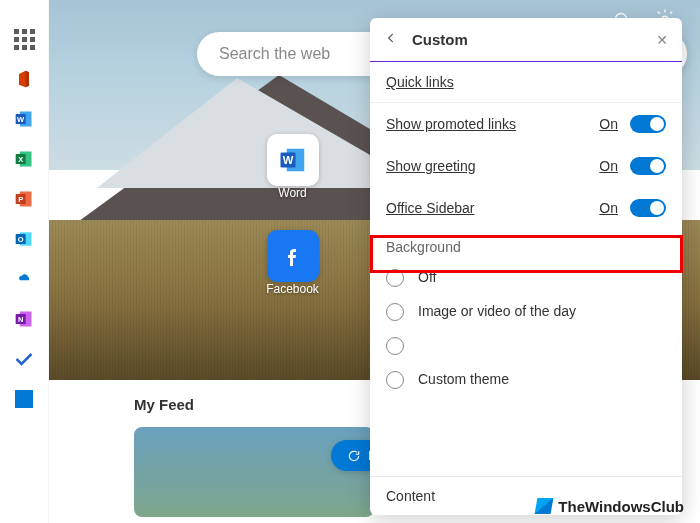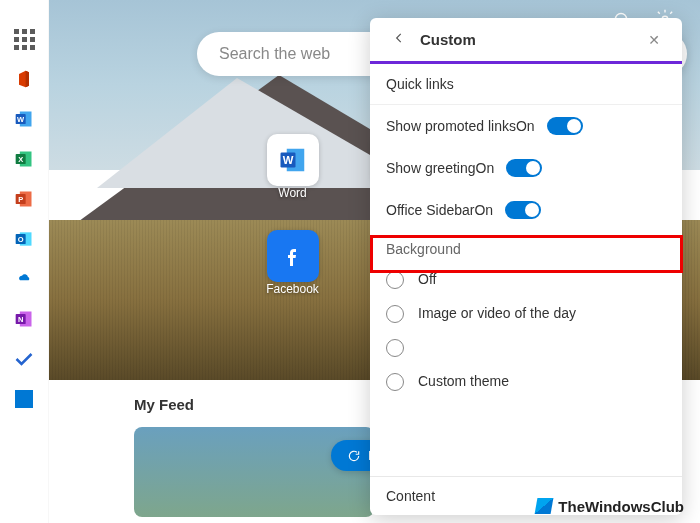--- a/index.html
+++ b/index.html
@@ -31,26 +31,26 @@
 .tile-sq.red { background: #d83b01; }
 .tile-label { color: #fff; font-size: 12px; text-shadow: 0 1px 3px rgba(0,0,0,0.5); }
 
 .feed-area { padding: 8px 16px 0 85px; }
 .feed-title { font-size: 15px; font-weight: 600; color: #333; margin: 8px 0 14px; }
 .feed-card { width: 240px; height: 90px; border-radius: 8px; overflow: hidden; position: relative; background: linear-gradient(#6aa0be, #7ea68c); }
 .refresh-pill { position: absolute; top: 440px; left: 282px; background: #0078d4; color: #fff; font-size: 13px; padding: 8px 16px; border-radius: 20px; display: flex; align-items: center; gap: 7px; box-shadow: 0 2px 6px rgba(0,0,0,0.15); }
 .refresh-pill svg { width: 14px; height: 14px; stroke: #fff; fill: none; stroke-width: 2; }
 
 .panel { position: absolute; top: 18px; right: 18px; width: 312px; height: 497px; background: #fff; border-radius: 6px; box-shadow: 0 4px 22px rgba(0,0,0,0.2); display: flex; flex-direction: column; font-size: 14px; color: #333; }
-.panel-head { display: flex; align-items: center; padding: 13px 22px; border-bottom: 3px solid #6d28d9; }
+.panel-head { display: flex; align-items: center; padding: 13px 14px; border-bottom: 1px solid #6d28d9; }
 .panel-head .back { margin-right: 14px; }
 .panel-head .title { font-weight: 600; font-size: 15px; flex: 1; }
 .panel-head .close { font-size: 14px; color: #888; }
 .panel-body { flex: 1; overflow: hidden; }
-.row { display: flex; align-items: center; padding: 12px 16px; justify-content: flex-start; }
+.row { display: flex; align-items: center; padding: 12px 16px; justify-content: space-between; text-decoration: underline; }
 .row.border-b { border-bottom: 1px solid #efefef; }
 .row .label { color: #333; }
 .row .value { color: #333; margin-right: 18px; }
 .row .chev { margin-left: auto; }
 .toggle { width: 36px; height: 18px; border-radius: 9px; background: #0078d4; position: relative; }
 .toggle::after { content:''; width: 14px; height: 14px; background: #fff; border-radius: 50%; position: absolute; right: 2px; top: 2px; }
 .state { margin-right: 12px; }
 .section-label { padding: 10px 16px 6px; color: #666; font-size: 14px; }
 .radio-row { display: flex; align-items: flex-start; padding: 8px 16px; gap: 14px; }
 .radio { width: 18px; height: 18px; border-radius: 50%; border: 1.5px solid #888; position: relative; flex-shrink: 0; }

